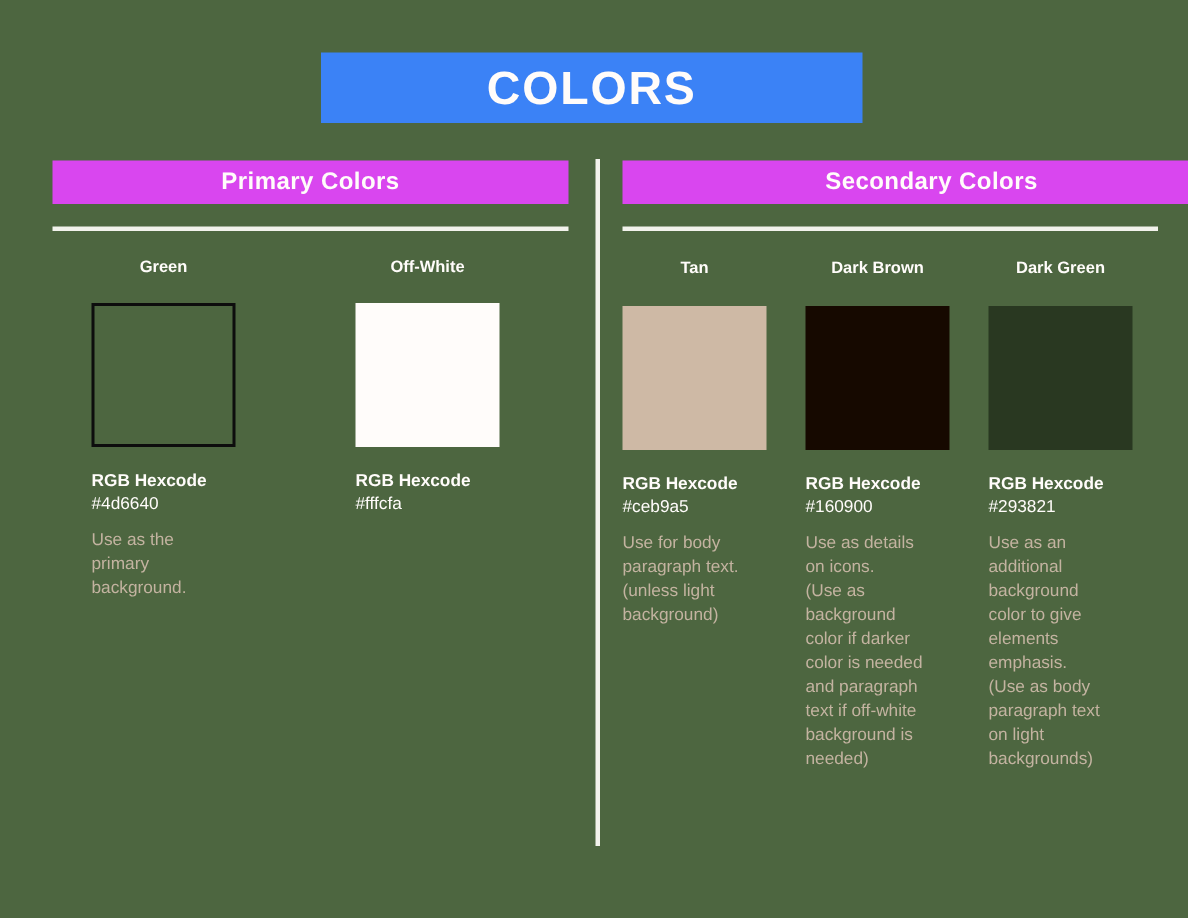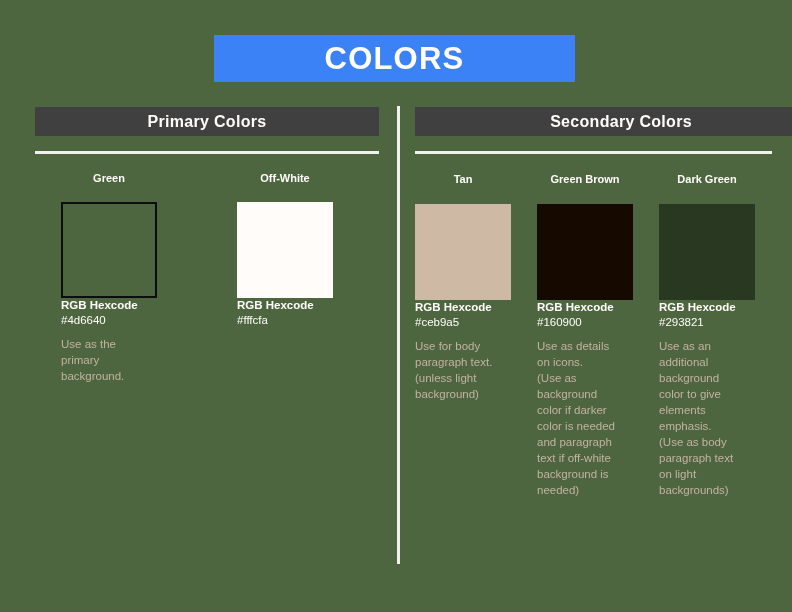--- a/index.html
+++ b/index.html
@@ -31,21 +31,21 @@
     color: #fffcfa;
     font-size: 31px;
     font-weight: bold;
     letter-spacing: 1.2px;
   }
 
   
   .section-bar {
     position: absolute;
     height: 29px;
-    background: #404040;
+    background: #d946ef;
     display: flex;
     align-items: center;
     justify-content: center;
   }
   .section-bar .section-text {
     color: #fffcfa;
     font-size: 16px;
     font-weight: bold;
     letter-spacing: 0.3px;
   }
@@ -87,20 +87,21 @@
   .swatch {
     width: 96px;
     height: 96px;
     margin: 16px auto 0 auto;
     box-sizing: border-box;
   }
   .swatch.bordered {
     border: 2px solid #0d0d0d;
   }
   .hex-block {
+    margin-top: 16px;
   }
   .hex-label {
     color: #fffcfa;
     font-size: 11.5px;
     font-weight: bold;
     line-height: 15px;
   }
   .hex-value {
     color: #fffcfa;
     font-size: 11.5px;
@@ -175,21 +176,21 @@
   <div class="swatch" style="background:#ceb9a5;"></div>
   <div class="hex-block">
     <div class="hex-label">RGB Hexcode</div>
     <div class="hex-value">#ceb9a5</div>
   </div>
   <div class="usage">Use for body paragraph text.
 (unless light background)</div>
 </div>
 
 <div class="column darkbrown">
-  <div class="col-name">Green Brown</div>
+  <div class="col-name">Dark Brown</div>
   <div class="swatch" style="background:#160900;"></div>
   <div class="hex-block">
     <div class="hex-label">RGB Hexcode</div>
     <div class="hex-value">#160900</div>
   </div>
   <div class="usage">Use as details on icons.
 (Use as background color if darker color is needed and paragraph text if off-white background is needed)</div>
 </div>
 
 <div class="column darkgreen">

